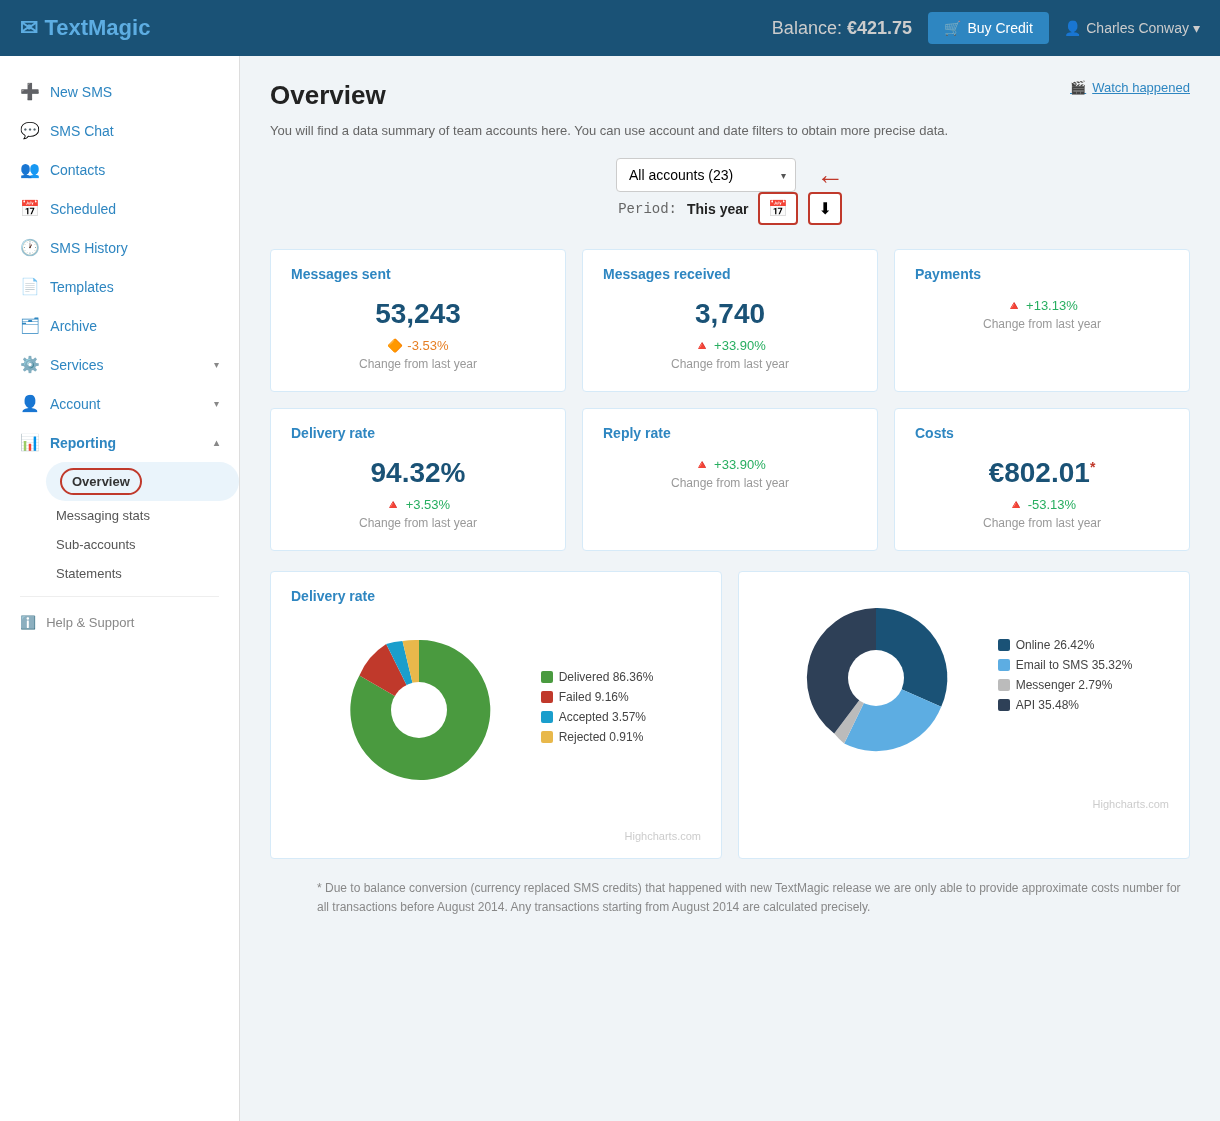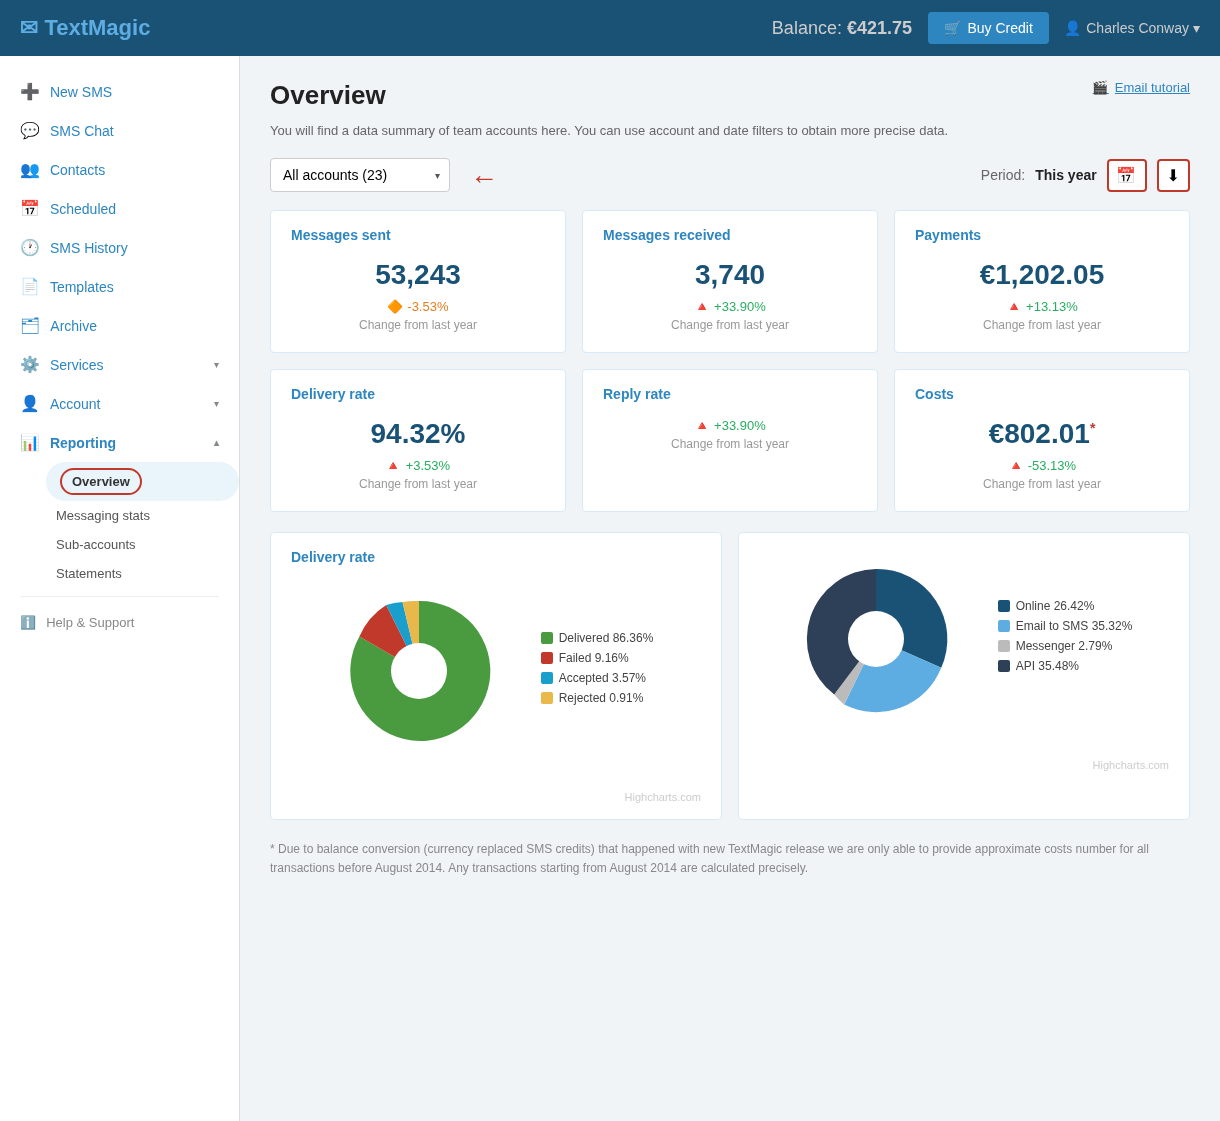--- a/index.html
+++ b/index.html
@@ -141,22 +141,23 @@
     .page-desc {
       color: #666;
       font-size: 13px;
       margin-bottom: 20px;
     }
 
     
     .filter-bar {
       display: flex;
       align-items: center;
-      justify-content: space-between;
-      margin-bottom: 18px;
+      justify-content: flex-start;
+      margin-bottom: 24px;
+      flex-direction: column;
     }
     .filter-left {
       display: flex;
       align-items: center;
       gap: 12px;
     }
     .account-select {
       padding: 8px 36px 8px 12px;
       border: 1px solid #ccc;
       border-radius: 4px;
@@ -185,20 +186,21 @@
       margin-left: 8px;
     }
     .filter-right {
       display: flex;
       align-items: center;
       gap: 10px;
     }
     .period-label {
       color: #666;
       font-size: 14px;
+      font-family: Liberation Mono, monospace;
     }
     .period-value {
       font-weight: bold;
       color: #222;
       font-size: 14px;
     }
     .icon-btn {
       border: 2px solid #c0392b;
       background: white;
       border-radius: 4px;
@@ -298,20 +300,21 @@
 
     
     .pie-svg { overflow: visible; }
 
     
     .footer-note {
       font-size: 12px;
       color: #888;
       margin-top: 10px;
       line-height: 1.6;
+      margin-left: 47px;
     }
 
     
     .overview-circle {
       display: inline-block;
       border: 2px solid #c0392b;
       border-radius: 20px;
       padding: 4px 10px;
     }
   </style>
@@ -410,21 +413,21 @@
       <span>Help &amp; Support</span>
     </div>
   </div>
 
   <div class="main">
 
     <div class="page-header">
       <h1 class="page-title">Overview</h1>
       <div class="watch-tutorial">
         <span>🎬</span>
-        <span>Email tutorial</span>
+        <span>Watch happened</span>
       </div>
     </div>
 
     <p class="page-desc">You will find a data summary of team accounts here. You can use account and date filters to obtain more precise data.</p>
 
     <div class="filter-bar">
       <div class="filter-left">
         <div class="select-wrapper">
           <select class="account-select">
             <option>All accounts (23)</option>
@@ -462,21 +465,20 @@
         <div class="stat-value">3,740</div>
         <div class="stat-change positive">
           <span>🔺</span>
           <span>+33.90%</span>
         </div>
         <div class="stat-sublabel">Change from last year</div>
       </div>
 
       <div class="stat-card">
         <div class="stat-card-title">Payments</div>
-        <div class="stat-value">€1,202.05</div>
         <div class="stat-change positive">
           <span>🔺</span>
           <span>+13.13%</span>
         </div>
         <div class="stat-sublabel">Change from last year</div>
       </div>
 
       <div class="stat-card">
         <div class="stat-card-title">Delivery rate</div>
         <div class="stat-value">94.32%</div>

